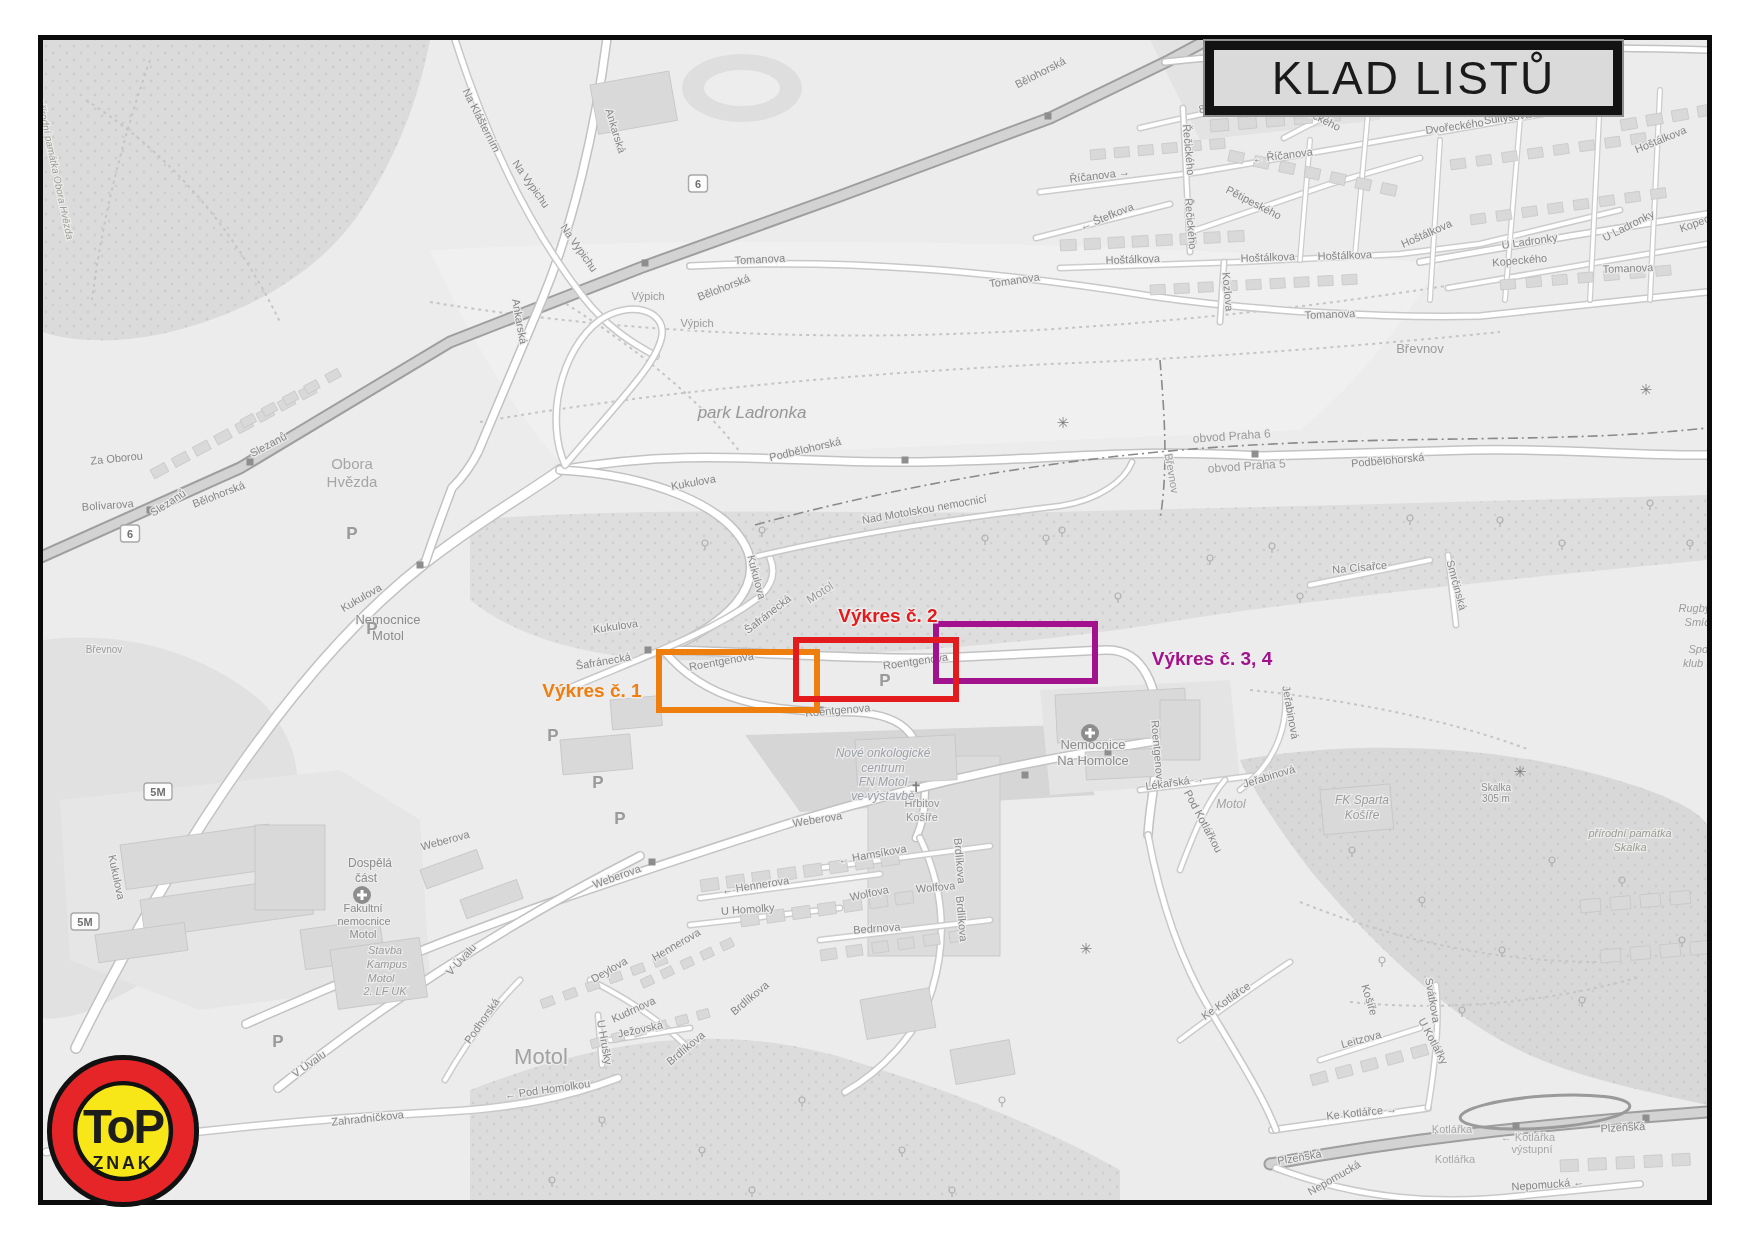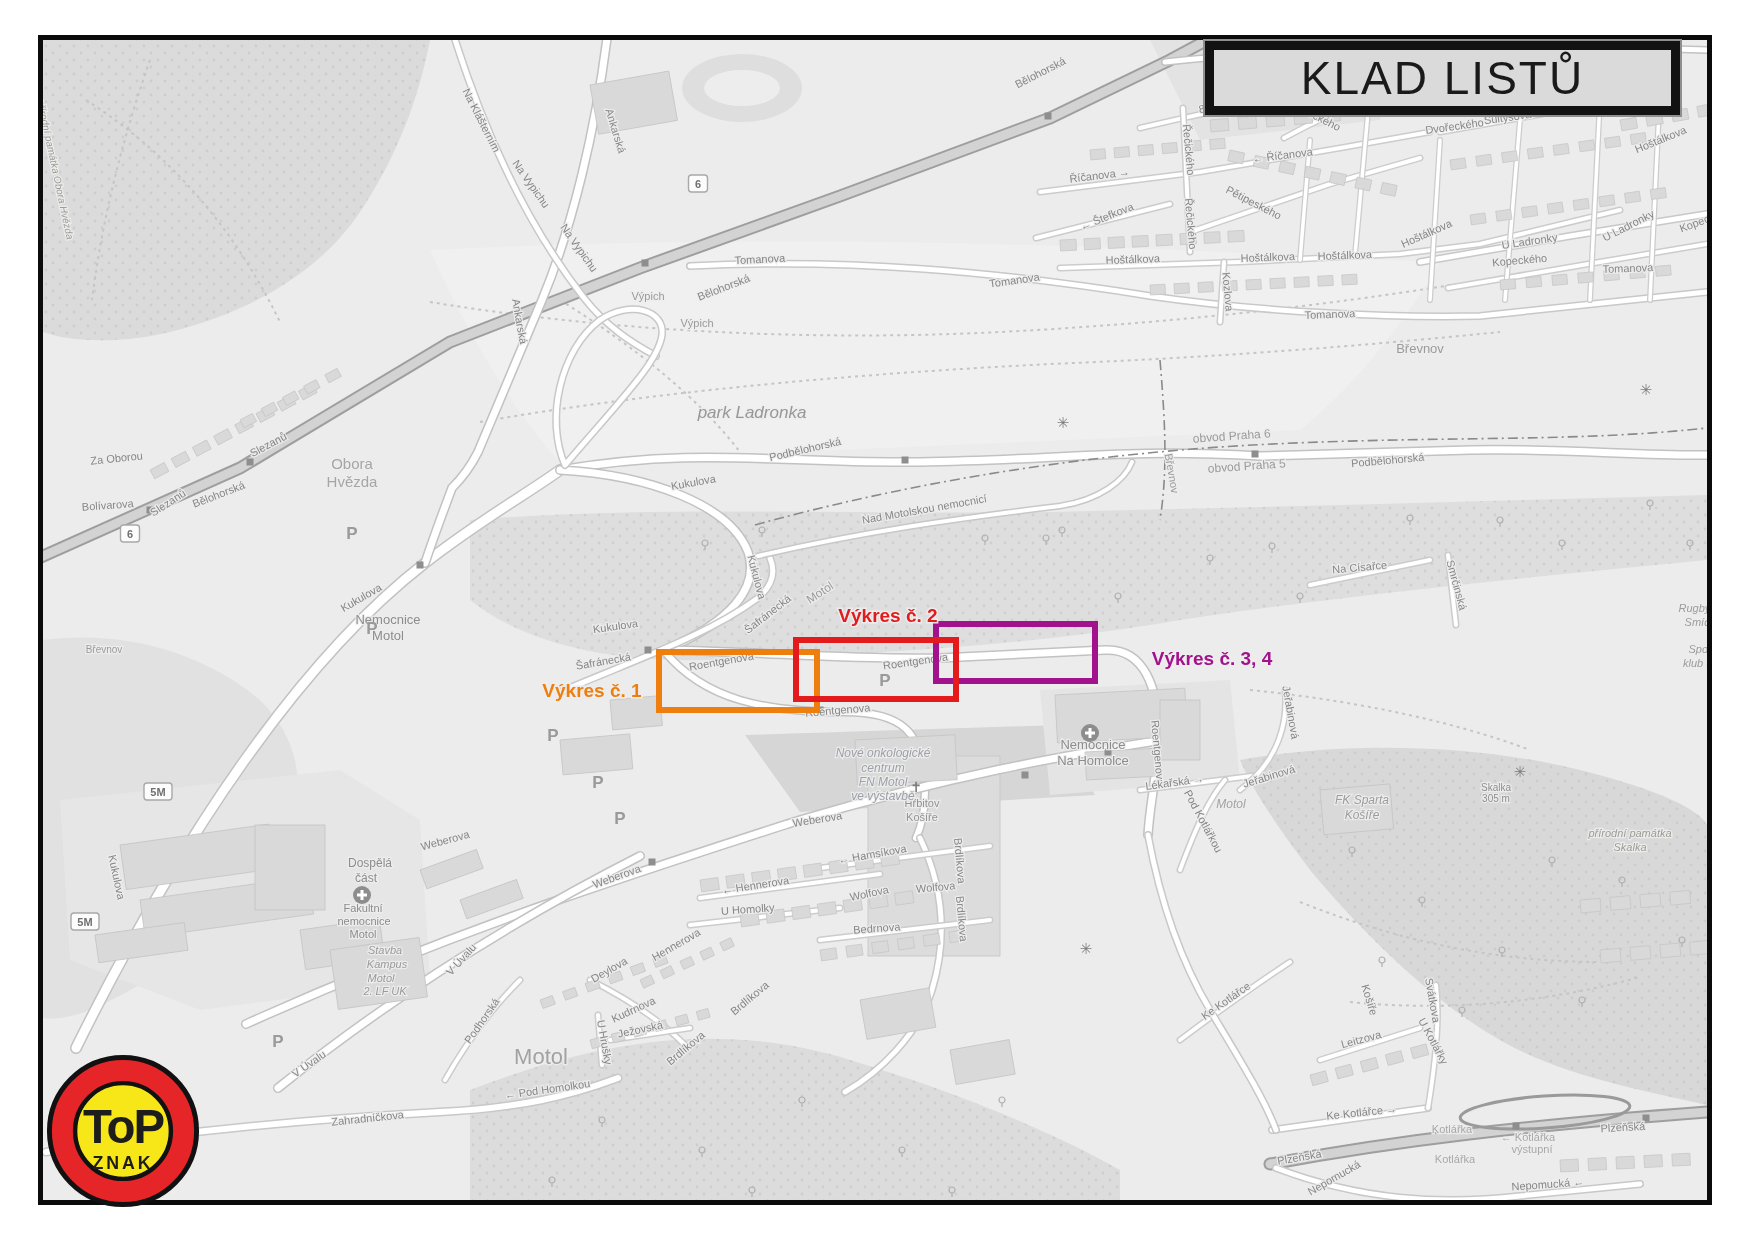--- a/index.html
+++ b/index.html
@@ -1,20 +1,20 @@
 <!DOCTYPE html>
 <html><head>
 <meta charset="utf-8">
 <style>
   html,body{margin:0;padding:0;background:#ffffff;}
   body{width:1754px;height:1241px;position:relative;font-family:"Liberation Sans",sans-serif;overflow:hidden;}
   .sheet{position:absolute;inset:0;background:#ffffff;}
   #map-art{position:absolute;left:0;top:0;width:1754px;height:1241px;}
   .map-frame{position:absolute;left:38px;top:35px;width:1664px;height:1160px;border:5px solid #0b0b0b;z-index:3;pointer-events:none;}
-  .title-box{position:absolute;left:1205px;top:41px;width:475px;height:74px;background:#dadada;border:9px solid #121212;box-shadow:0 0 0 2px #8f8f8f;box-sizing:border-box;display:flex;align-items:center;justify-content:center;z-index:5;}
+  .title-box{position:absolute;left:1205px;top:41px;width:417px;height:74px;background:#dadada;border:9px solid #121212;box-shadow:0 0 0 2px #8f8f8f;box-sizing:border-box;display:flex;align-items:center;justify-content:center;z-index:5;}
   .title-box span{font-size:46px;color:#1a1a1a;letter-spacing:2px;white-space:nowrap;}
   .logo{position:absolute;left:44px;top:1052px;width:158px;height:158px;z-index:6;}
   svg text{font-family:"Liberation Sans",sans-serif;}
 </style>
 </head>
 <body>
 
 <div class="sheet">
 
   <svg id="map-art" viewBox="0 0 1754 1241" xmlns="http://www.w3.org/2000/svg">

